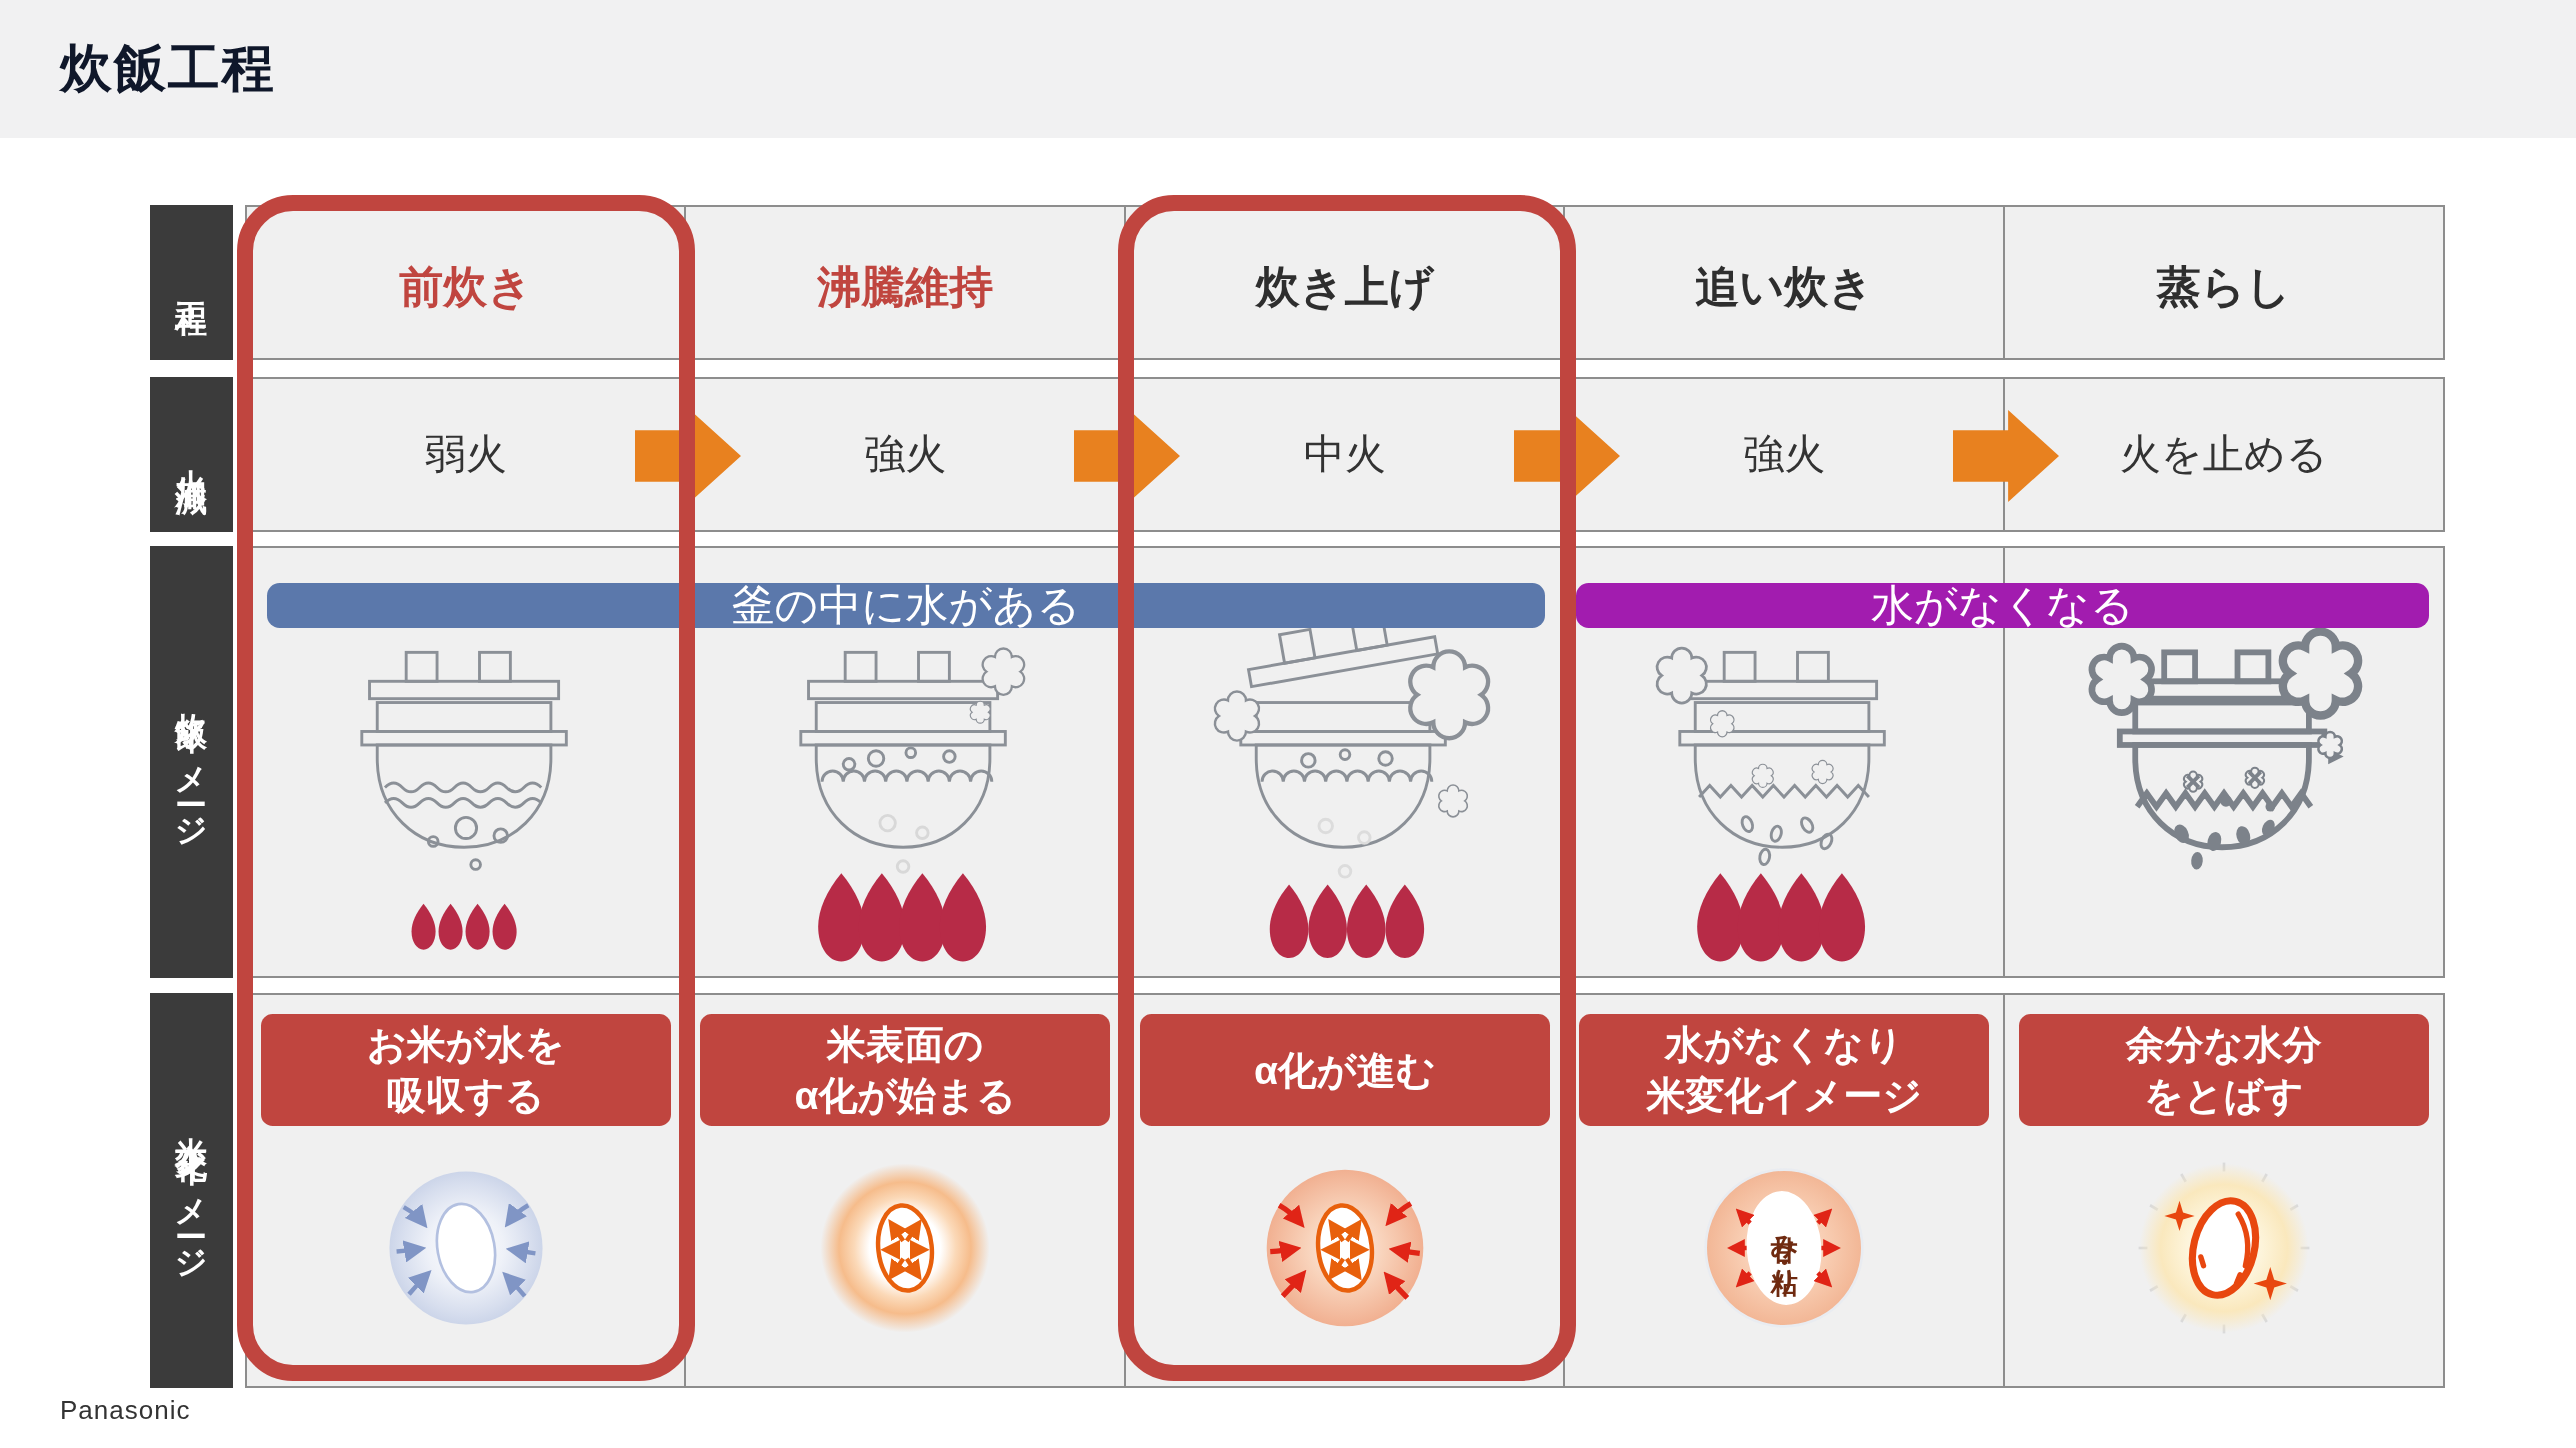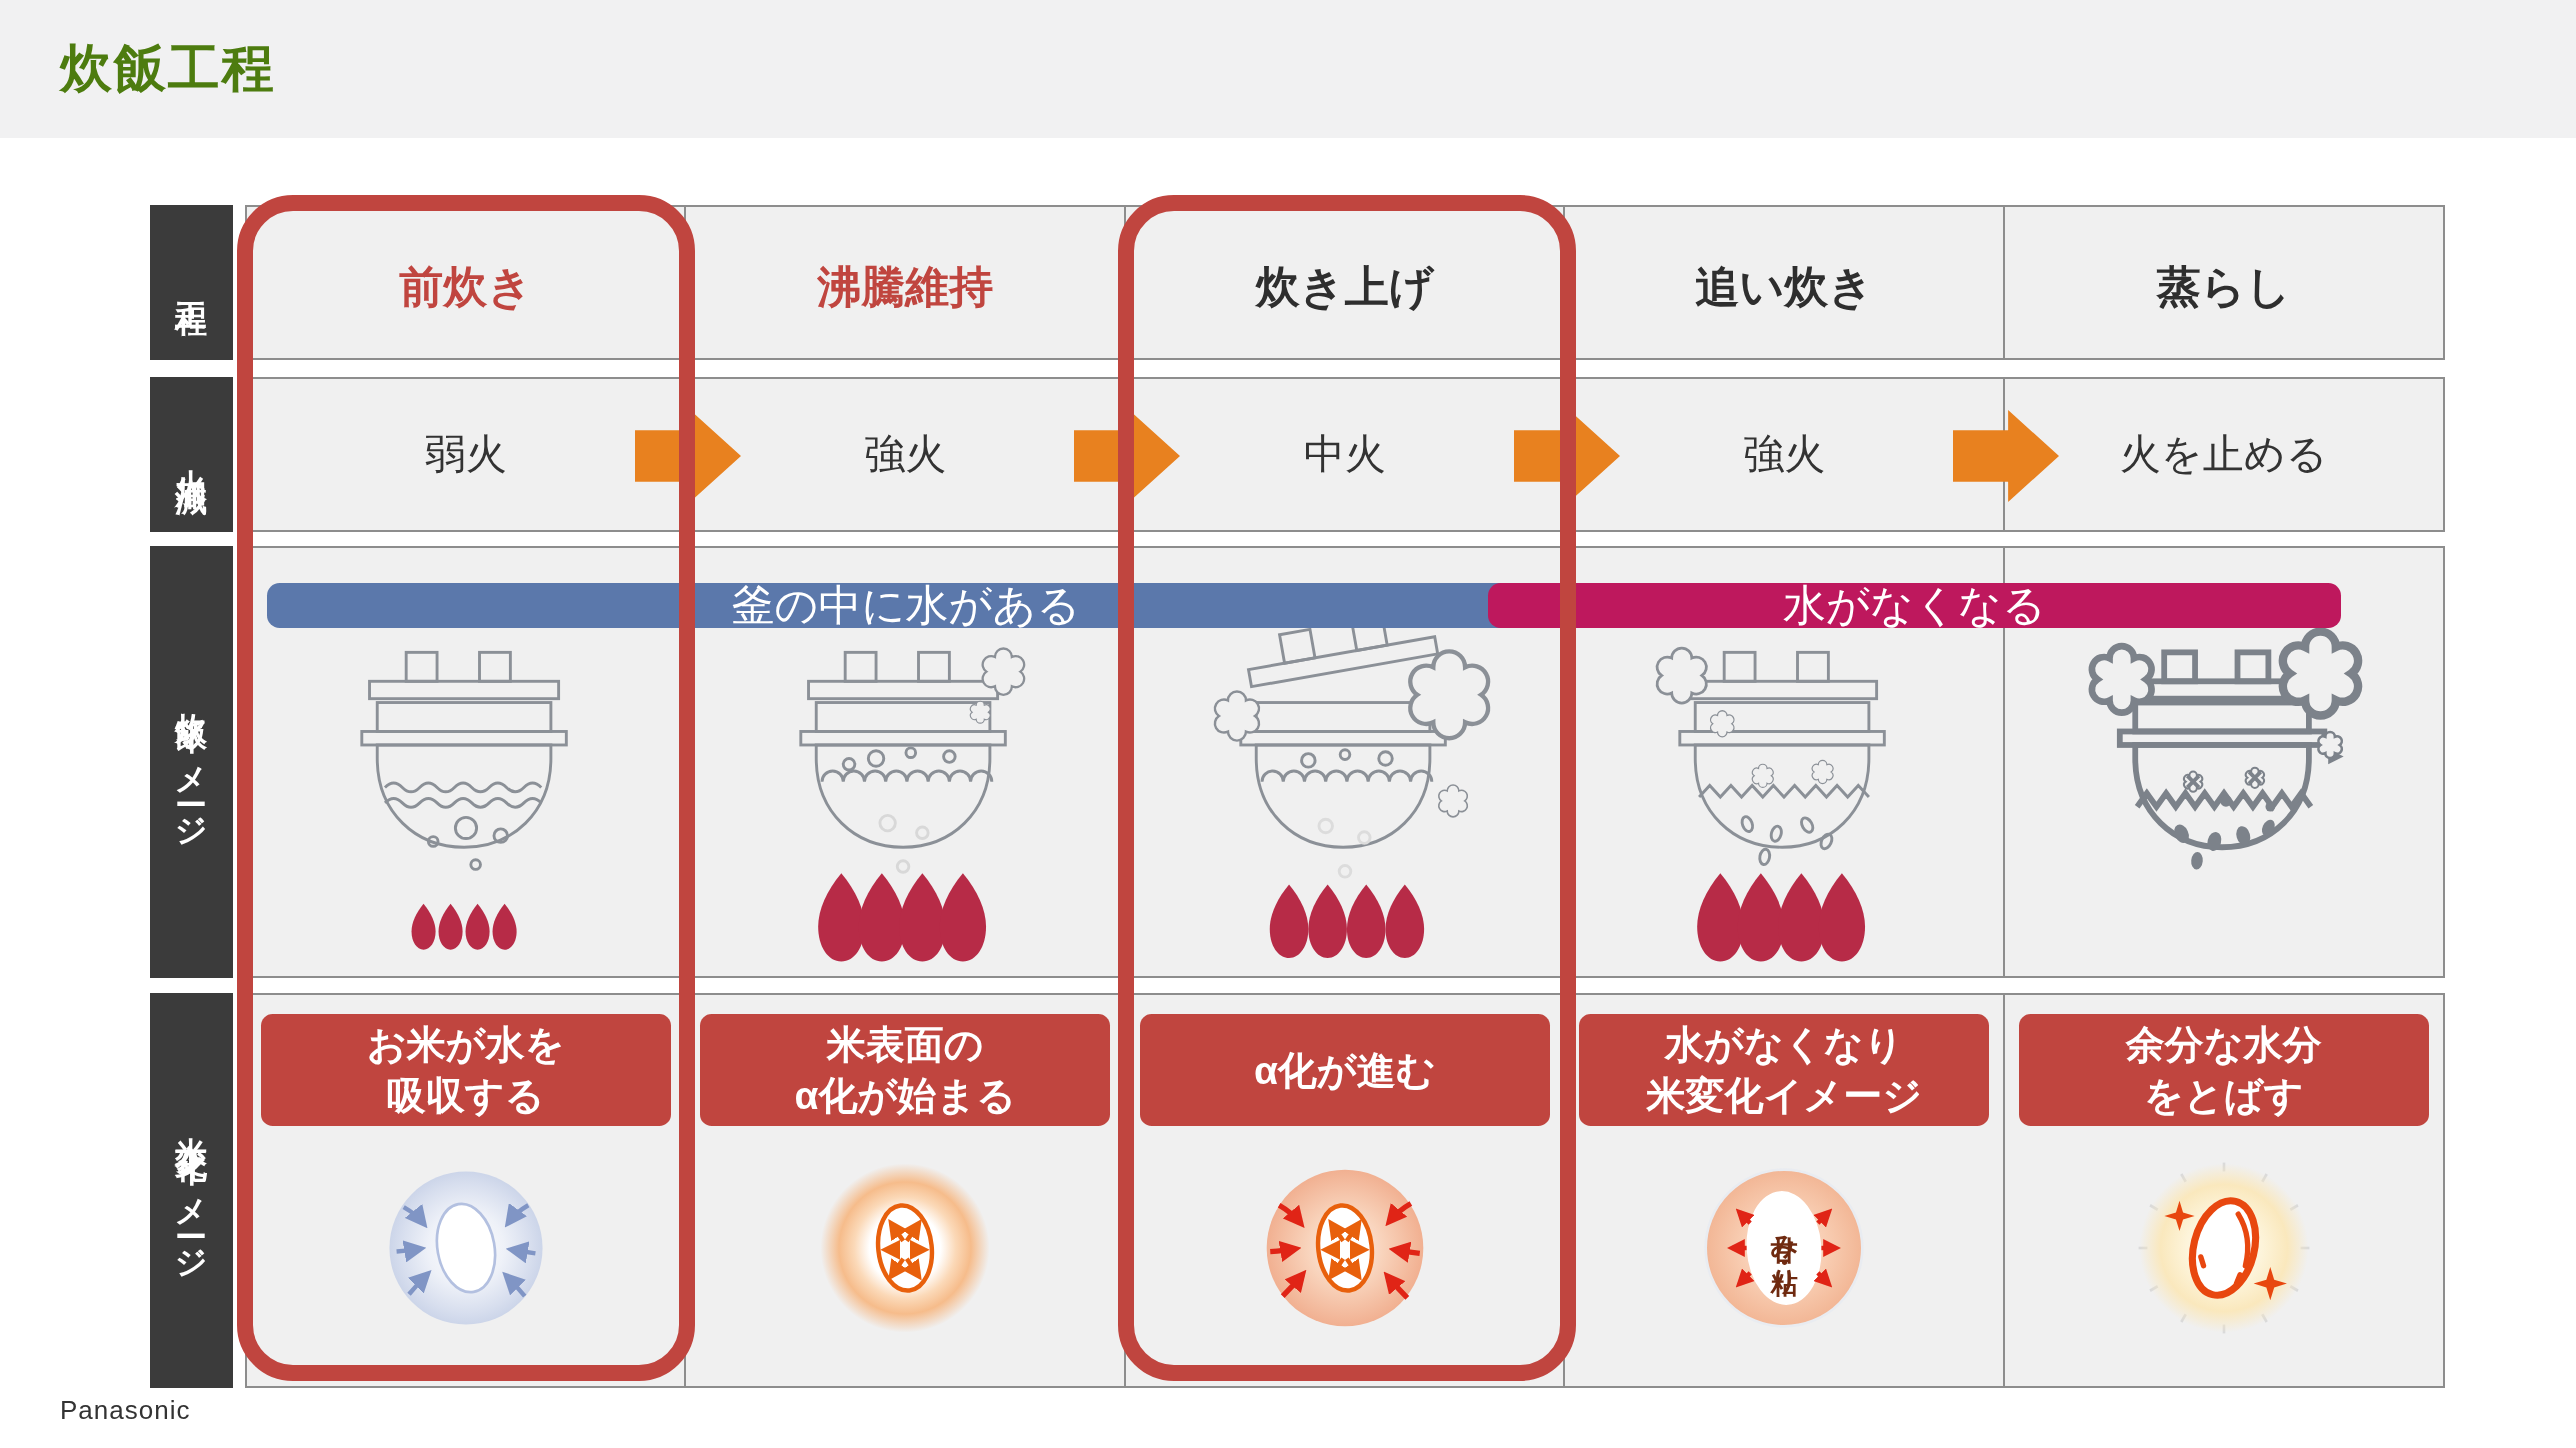--- a/index.html
+++ b/index.html
@@ -1,18 +1,18 @@
 <!DOCTYPE html>
 <html><head>
 <meta charset="utf-8">
 <style>
   html,body{margin:0;padding:0;background:#fff;font-family:"Liberation Sans","DejaVu Sans",sans-serif;}
   .slide{position:relative;width:2576px;height:1449px;background:#ffffff;overflow:hidden;}
   .title-band{position:absolute;left:0;top:0;width:2576px;height:138px;background:#f1f1f2;display:flex;align-items:center;}
-  .page-title{margin:0 0 0 60px;font-size:52px;font-weight:700;color:#4d7c0f;letter-spacing:1.9px;}
+  .page-title{margin:0 0 0 60px;font-size:52px;font-weight:700;color:#0f172a;letter-spacing:1.9px;}
 
   
   .trow{position:absolute;left:150px;width:2295px;display:flex;box-sizing:border-box;z-index:1;}
   .row-process{top:205px;height:155px;}
   .row-heat{top:377px;height:155px;}
   .row-cook{top:546px;height:432px;}
   .row-change{top:993px;height:395px;}
   .rhead{flex:0 0 83px;margin-right:11.6px;background:#3b3b3b;display:flex;align-items:center;justify-content:center;}
   .rhead span{writing-mode:vertical-rl;text-orientation:upright;color:#ffffff;font-weight:700;font-size:32px;letter-spacing:6.8px;}
   .cell{flex:1 1 0;background:#f0f0f0;border:2.9px solid #8d8d8d;margin-left:-2.9px;display:flex;align-items:center;justify-content:center;position:relative;box-sizing:border-box;}
@@ -22,21 +22,21 @@
   .heat-text{font-size:41px;font-weight:400;color:#333333;}
 
   
   .heat-arrow{position:absolute;top:410px;width:106px;height:92px;background:#e8811f;z-index:2;
     clip-path:polygon(0 22%,52% 22%,52% 0,100% 50%,52% 100%,52% 78%,0 78%);}
   .ha1{left:635px;} .ha2{left:1074px;} .ha3{left:1514px;} .ha4{left:1953px;}
 
   
   .banner{position:absolute;top:583px;height:45px;border-radius:12.6px;display:flex;align-items:center;justify-content:center;color:#fff;font-size:43px;font-weight:400;z-index:3;}
   .banner-blue{left:267px;width:1278px;background:#5b78ab;}
-  .banner-red{left:1488px;width:853px;background:#be185d;}
+  .banner-red{left:1576px;width:853px;background:#a21caf;}
 
   
   .stage-highlight{position:absolute;top:195px;height:1186px;width:458px;border:16.4px solid #c0453f;border-radius:56px;z-index:5;pointer-events:none;box-sizing:border-box;}
   .hl-col1{left:237px;} .hl-col3{left:1118px;}
 
   
   .pot{position:absolute;left:50%;bottom:13.5px;transform:translateX(-50%);}
 
   
   .cell-change{flex-direction:column;justify-content:flex-start;padding-top:19.3px;}

